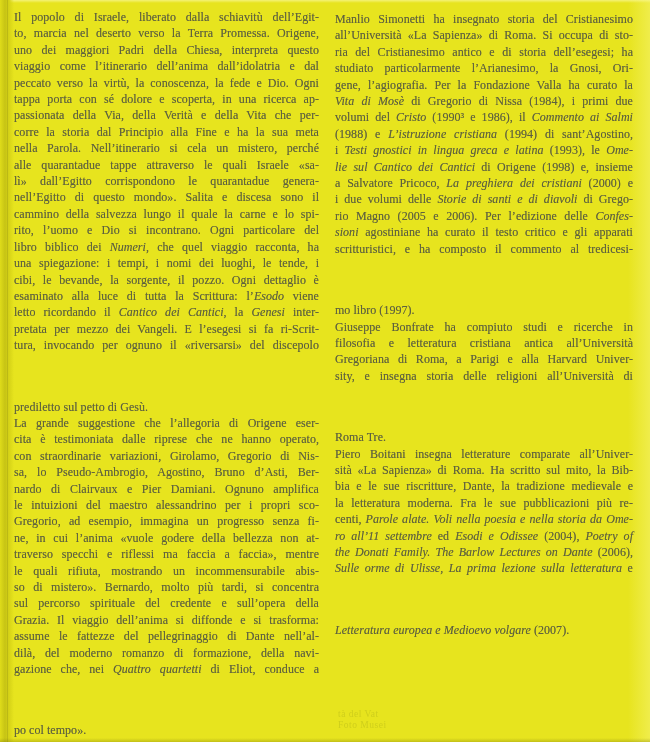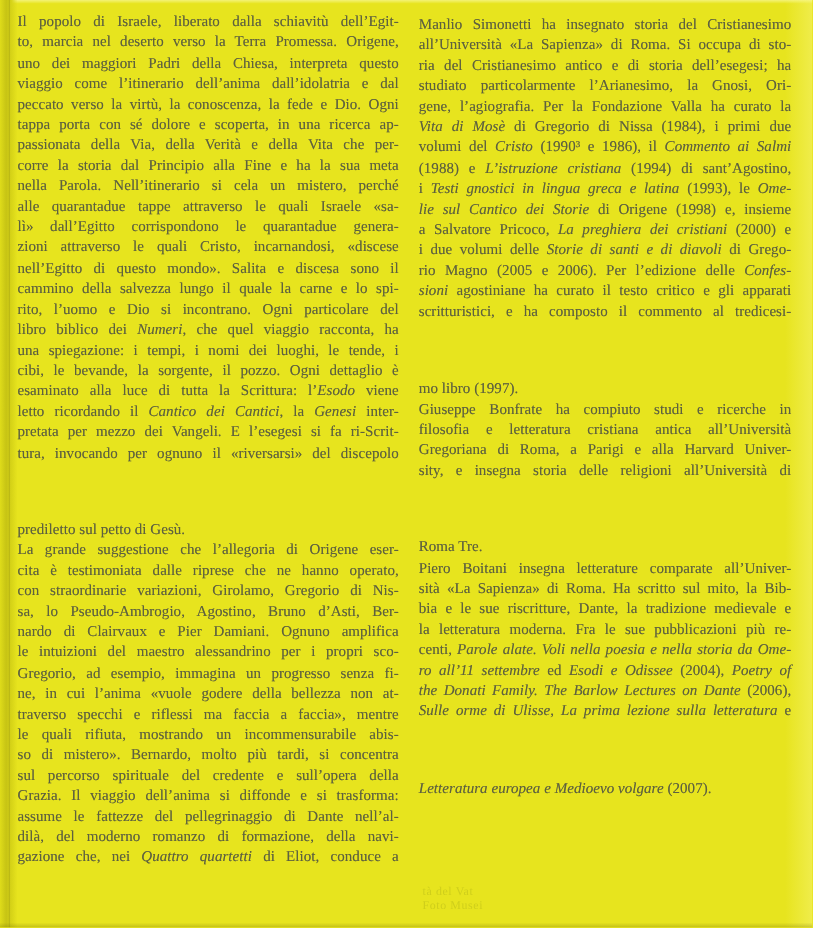--- a/index.html
+++ b/index.html
@@ -69,21 +69,20 @@
       <div class="line">to, marcia nel deserto verso la Terra Promessa. Origene,</div>
       <div class="line">uno dei maggiori Padri della Chiesa, interpreta questo</div>
       <div class="line">viaggio come l’itinerario dell’anima dall’idolatria e dal</div>
       <div class="line">peccato verso la virtù, la conoscenza, la fede e Dio. Ogni</div>
       <div class="line">tappa porta con sé dolore e scoperta, in una ricerca ap-</div>
       <div class="line">passionata della Via, della Verità e della Vita che per-</div>
       <div class="line">corre la storia dal Principio alla Fine e ha la sua meta</div>
       <div class="line">nella Parola. Nell’itinerario si cela un mistero, perché</div>
       <div class="line">alle quarantadue tappe attraverso le quali Israele «sa-</div>
       <div class="line">lì» dall’Egitto corrispondono le quarantadue genera-</div>
-      <div class="line">zioni attraverso le quali Cristo, incarnandosi, «discese</div>
       <div class="line">nell’Egitto di questo mondo». Salita e discesa sono il</div>
       <div class="line">cammino della salvezza lungo il quale la carne e lo spi-</div>
       <div class="line">rito, l’uomo e Dio si incontrano. Ogni particolare del</div>
       <div class="line">libro biblico dei <i>Numeri</i>, che quel viaggio racconta, ha</div>
       <div class="line">una spiegazione: i tempi, i nomi dei luoghi, le tende, i</div>
       <div class="line">cibi, le bevande, la sorgente, il pozzo. Ogni dettaglio è</div>
       <div class="line">esaminato alla luce di tutta la Scrittura: l’<i>Esodo</i> viene</div>
       <div class="line">letto ricordando il <i>Cantico dei Cantici</i>, la <i>Genesi</i> inter-</div>
       <div class="line">pretata per mezzo dei Vangeli. E l’esegesi si fa ri-Scrit-</div>
       <div class="line">tura, invocando per ognuno il «riversarsi» del discepolo</div>
@@ -109,21 +108,21 @@
   <div class="col col-right" style="color: rgb(94, 97, 64);">
       <div class="line">Manlio Simonetti ha insegnato storia del Cristianesimo</div>
       <div class="line">all’Università «La Sapienza» di Roma. Si occupa di sto-</div>
       <div class="line">ria del Cristianesimo antico e di storia dell’esegesi; ha</div>
       <div class="line">studiato particolarmente l’Arianesimo, la Gnosi, Ori-</div>
       <div class="line">gene, l’agiografia. Per la Fondazione Valla ha curato la</div>
       <div class="line"><i>Vita di Mosè</i> di Gregorio di Nissa (1984), i primi due</div>
       <div class="line">volumi del <i>Cristo</i> (1990³ e 1986), il <i>Commento ai Salmi</i></div>
       <div class="line">(1988) e <i>L’istruzione cristiana</i> (1994) di sant’Agostino,</div>
       <div class="line">i <i>Testi gnostici in lingua greca e latina</i> (1993), le <i>Ome-</i></div>
-      <div class="line"><i>lie sul Cantico dei Storie</i> di Origene (1998) e, insieme</div>
+      <div class="line"><i>lie sul Cantico dei Cantici</i> di Origene (1998) e, insieme</div>
       <div class="line">a Salvatore Pricoco, <i>La preghiera dei cristiani</i> (2000) e</div>
       <div class="line">i due volumi delle <i>Storie di santi e di diavoli</i> di Grego-</div>
       <div class="line">rio Magno (2005 e 2006). Per l’edizione delle <i>Confes-</i></div>
       <div class="line"><i>sioni</i> agostiniane ha curato il testo critico e gli apparati</div>
       <div class="line">scritturistici, e ha composto il commento al tredicesi-</div>
       <div class="line para-end">mo libro (1997).</div>
       <div class="line">Giuseppe Bonfrate ha compiuto studi e ricerche in</div>
       <div class="line">filosofia e letteratura cristiana antica all’Università</div>
       <div class="line">Gregoriana di Roma, a Parigi e alla Harvard Univer-</div>
       <div class="line">sity, e insegna storia delle religioni all’Università di</div>

